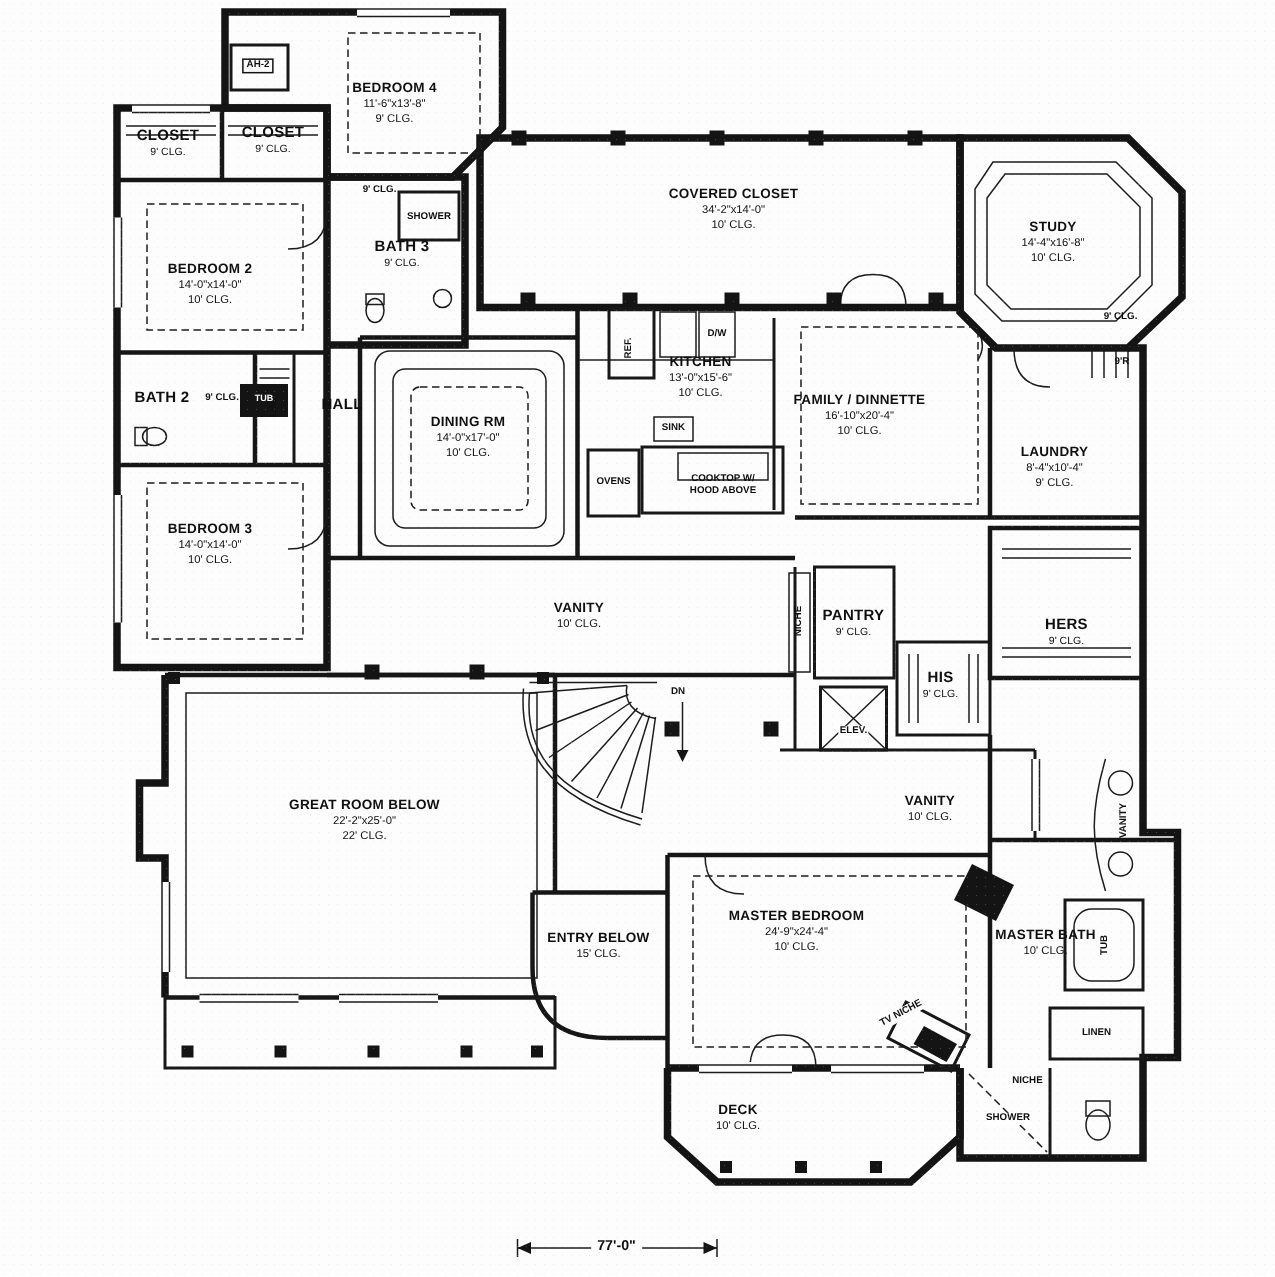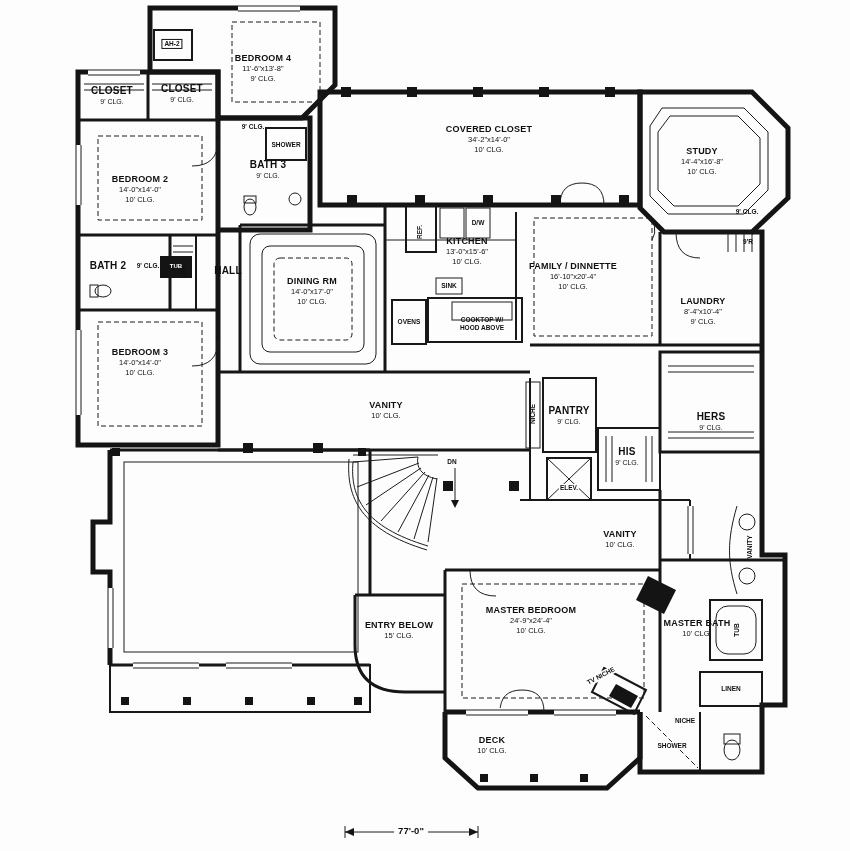--- a/index.html
+++ b/index.html
@@ -303,20 +303,25 @@
     </div>
 
     <div class="lbl sm" style="left:627px;top:457px">
       <div class="rn">HIS</div>
       <div class="rd">9' CLG.</div>
     </div>
 
     <div class="lbl tiny whitebg" style="left:569px;top:488px">ELEV.</div>
     <div class="lbl tiny" style="left:452px;top:462px">DN</div>
 
+    <div class="lbl" style="left:243px;top:546px">
+      <div class="rn">GREAT ROOM BELOW</div>
+      <div class="rd">22'-2"x25'-0"</div>
+      <div class="rd">22' CLG.</div>
+    </div>
 
     <div class="lbl" style="left:620px;top:539px">
       <div class="rn">VANITY</div>
       <div class="rd">10' CLG.</div>
     </div>
     <div class="lbl tiny vert" style="left:750px;top:547px">VANITY</div>
 
     <div class="lbl" style="left:531px;top:620px">
       <div class="rn">MASTER BEDROOM</div>
       <div class="rd">24'-9"x24'-4"</div>

